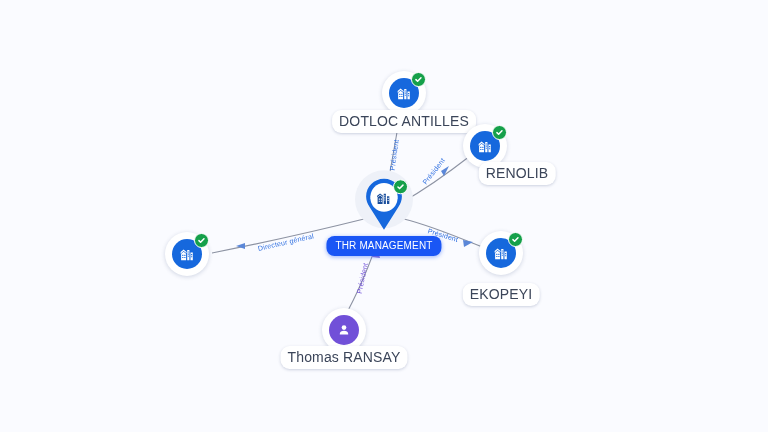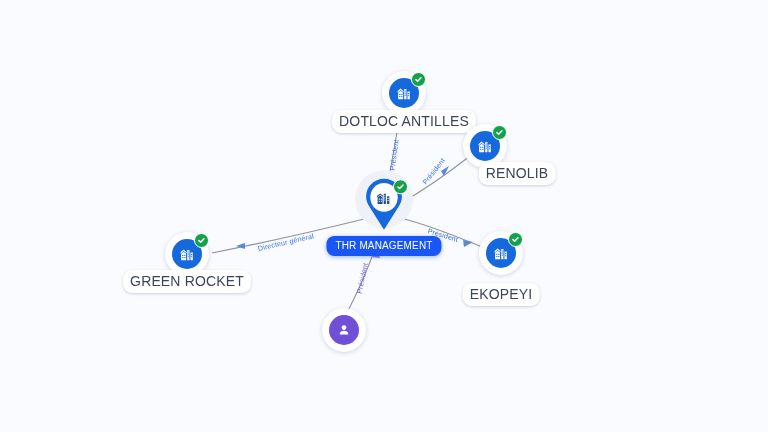--- a/index.html
+++ b/index.html
@@ -280,34 +280,34 @@
           </svg>
         </div>
         <div class="badge-check">
           <svg width="9" height="9" viewBox="0 0 12 12" aria-hidden="true">
             <path fill="none" stroke="#ffffff" stroke-width="2" stroke-linecap="round" stroke-linejoin="round" d="M2.6 6.2l2.2 2.2 4.5-4.6"></path>
           </svg>
         </div>
       </div>
     </div>
   </div>
-  <div class="node-label" style="left:187px; top:270px;">GREEN ROCKET</div>
 
   <div class="node" style="left:344px; top:330px;">
     <div class="node-hit">
       <div class="circ-ring">
         <div class="circ-inner person">
           <svg width="16" height="16" viewBox="0 0 24 24" aria-hidden="true">
             <circle cx="12" cy="8.4" r="3.5" fill="#ffffff"></circle>
             <path fill="#ffffff" d="M12 13.2c-3.6 0-6.3 2-6.3 4.3v1.3h12.6v-1.3c0-2.3-2.7-4.3-6.3-4.3z"></path>
           </svg>
         </div>
       </div>
     </div>
   </div>
+  <div class="node-label" style="left:344px; top:346px;">Thomas RANSAY</div>
 
   <div class="node" style="left:384px; top:212px;">
     <div class="node-hit" style="width:46px; height:56px; transform: translate(-50%, -62%);">
       <div class="pin-wrap">
         <div class="pin-halo"></div>
         <svg class="pin-shape" viewBox="0 0 44 54" aria-hidden="true">
           <path fill="#1668dd" d="M22 1.5C12.1 1.5 4.1 9.4 4.1 19.2c0 3.9 1.3 7.5 3.5 10.4L22 52.5l14.4-22.9c2.2-2.9 3.5-6.5 3.5-10.4C39.9 9.4 31.9 1.5 22 1.5z"></path>
           <circle cx="22" cy="19.3" r="13.5" fill="#ffffff"></circle>
         </svg>
         <div class="pin-icon-hole">

